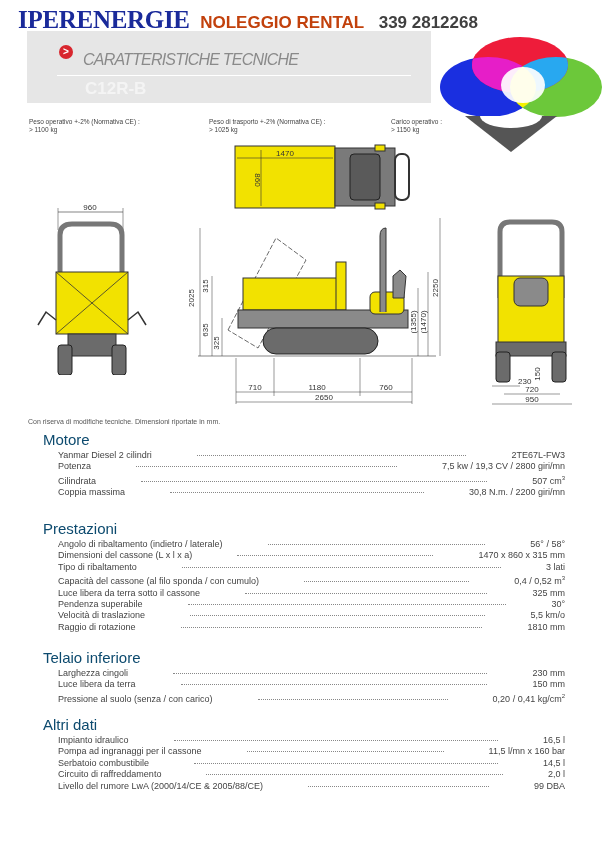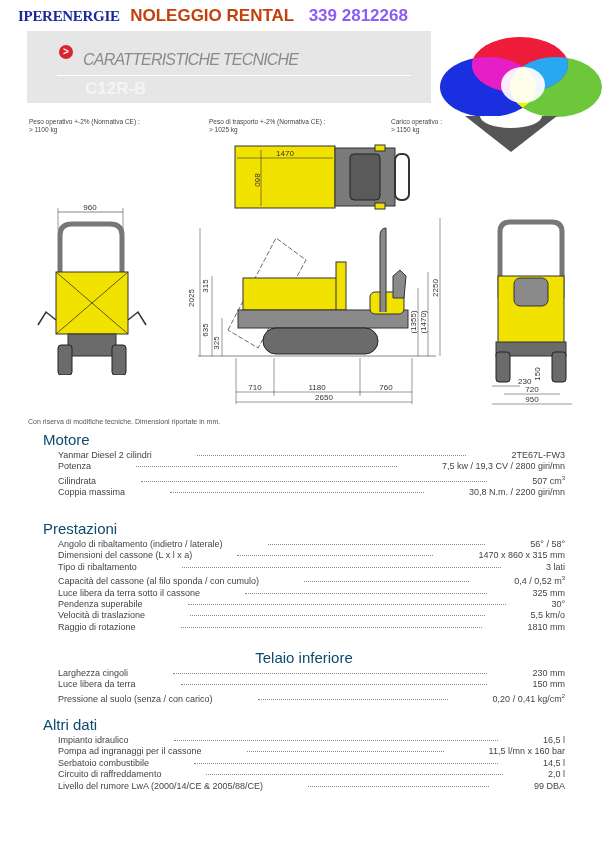--- a/index.html
+++ b/index.html
@@ -1,20 +1,20 @@
 <!DOCTYPE html>
 <html><head>
 <meta charset="utf-8">
 <style>
   html,body{margin:0;padding:0;background:#fff;}
   body{width:610px;height:849px;position:relative;overflow:hidden;font-family:"Liberation Sans",sans-serif;color:#444;}
   .hdr{position:absolute;left:18px;top:6px;white-space:nowrap;}
-  .brand{font-family:"Liberation Serif",serif;font-weight:bold;font-size:15px;color:#1a2a9a;letter-spacing:-0.3px;}
+  .brand{font-family:"Liberation Serif",serif;font-weight:bold;font-size:25px;color:#1a2a9a;letter-spacing:-0.3px;}
   .rental{font-family:"Liberation Sans",sans-serif;font-weight:bold;font-size:17px;color:#c2410c;margin-left:6px;}
-  .phone{font-family:"Liberation Sans",sans-serif;font-weight:bold;font-size:17px;color:#8b5cf6;margin-left:10px;}
+  .phone{font-family:"Liberation Sans",sans-serif;font-weight:bold;font-size:17px;color:#404040;margin-left:10px;}
   .banner{position:absolute;left:27px;top:31px;width:404px;height:72px;background:#e6e6e6;}
   .banner .bullet{position:absolute;left:32px;top:14px;width:14px;height:14px;border-radius:50%;background:#d8262e;color:#fff;font-size:10px;line-height:14px;text-align:center;font-weight:bold;}
   .banner .title{position:absolute;left:56px;top:20px;font-size:16px;font-style:italic;color:#8a8a8a;letter-spacing:-0.8px;}
   .banner .rule{position:absolute;left:30px;right:20px;top:44px;height:1px;background:#fff;}
   .banner .model{position:absolute;left:58px;top:48px;font-size:17px;font-weight:bold;color:#f4f4f4;}
   .logo{position:absolute;left:438px;top:35px;width:165px;height:85px;}
   .arrow{position:absolute;left:465px;top:116px;width:0;height:0;border-left:46px solid transparent;border-right:46px solid transparent;border-top:36px solid #555;}
   .arrow-notch{position:absolute;left:480px;top:116px;width:62px;height:12px;background:#fff;border-radius:0 0 31px 31px/0 0 12px 12px;}
   .weights{position:absolute;top:118px;font-size:6.5px;color:#444;line-height:8px;}
   .diagram{position:absolute;}
@@ -237,21 +237,21 @@
         <span class="lbl">Velocità di traslazione</span>
         <span class="dots"></span>
         <span class="val"><span>5,5 km/o</span></span>
       </div>
       <div class="row">
         <span class="lbl">Raggio di rotazione</span>
         <span class="dots"></span>
         <span class="val"><span>1810 mm</span></span>
       </div>
     </div>
-    <div class="section" style="top: 649px; text-align: center;">
+    <div class="section" style="top: 649px;">
       <h2>Telaio inferiore</h2>
       <div class="row">
         <span class="lbl">Larghezza cingoli</span>
         <span class="dots"></span>
         <span class="val"><span>230 mm</span></span>
       </div>
       <div class="row">
         <span class="lbl">Luce libera da terra</span>
         <span class="dots"></span>
         <span class="val"><span>150 mm</span></span>

